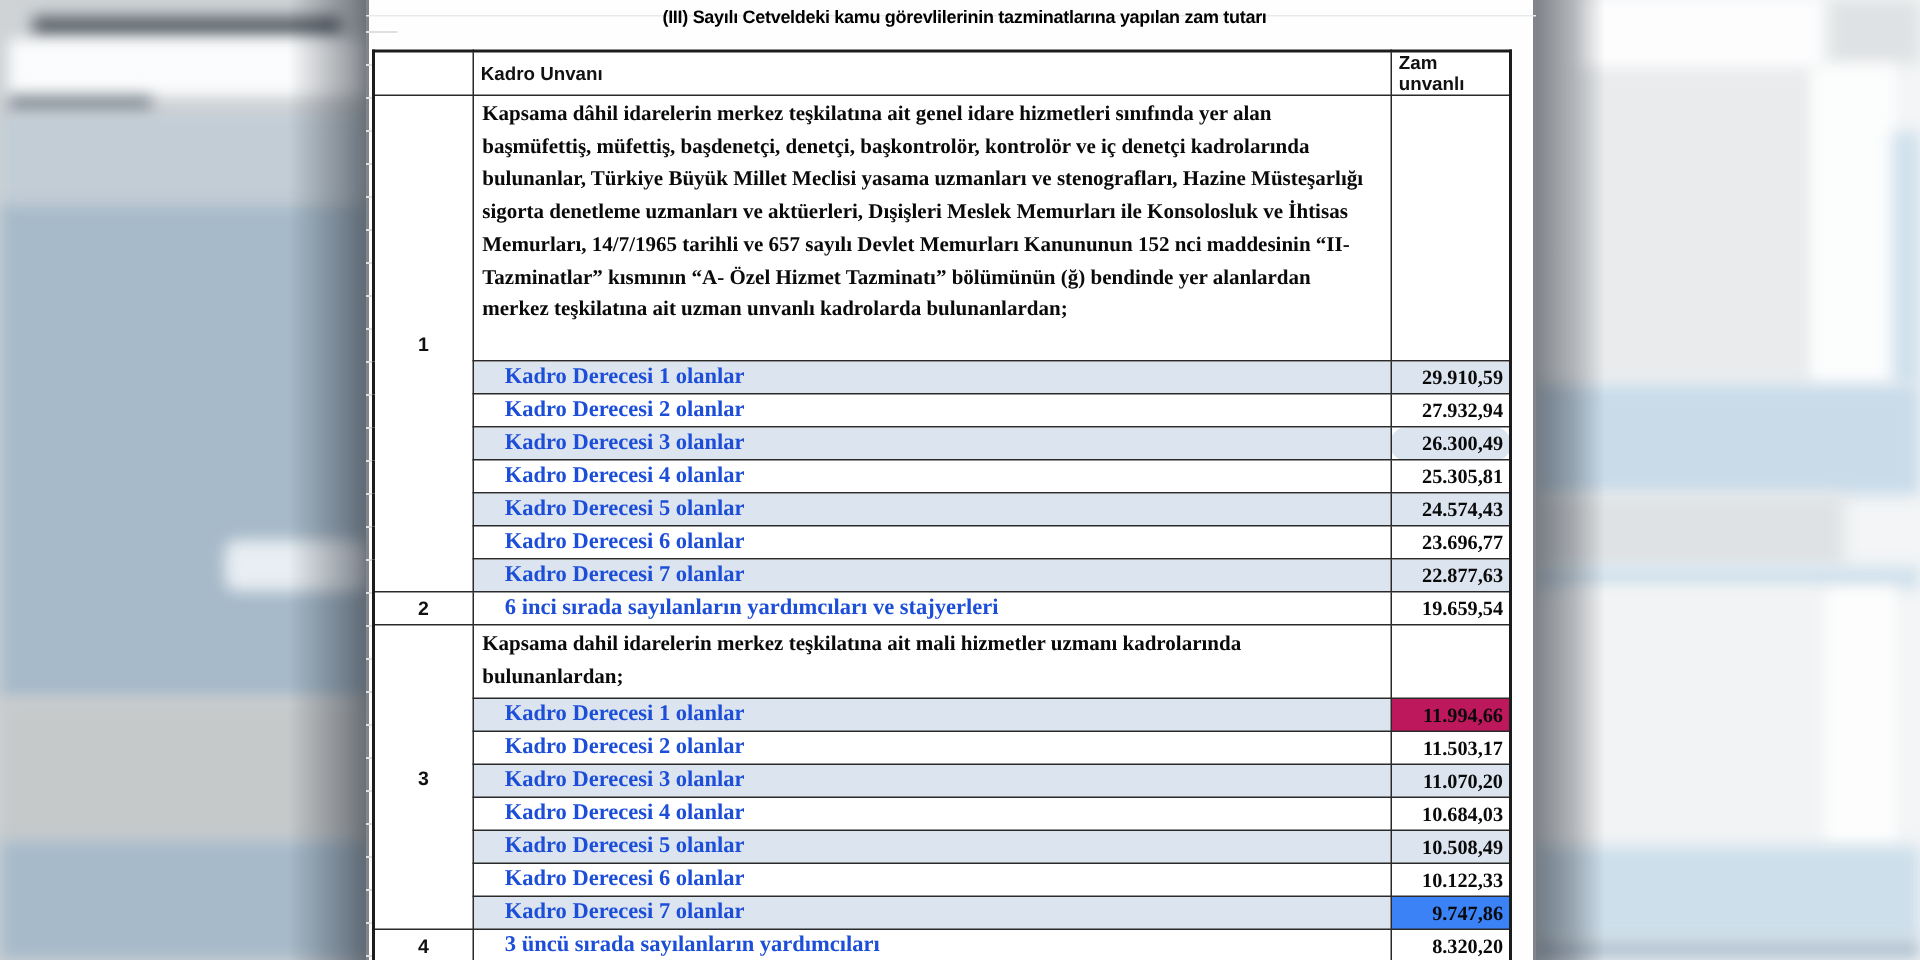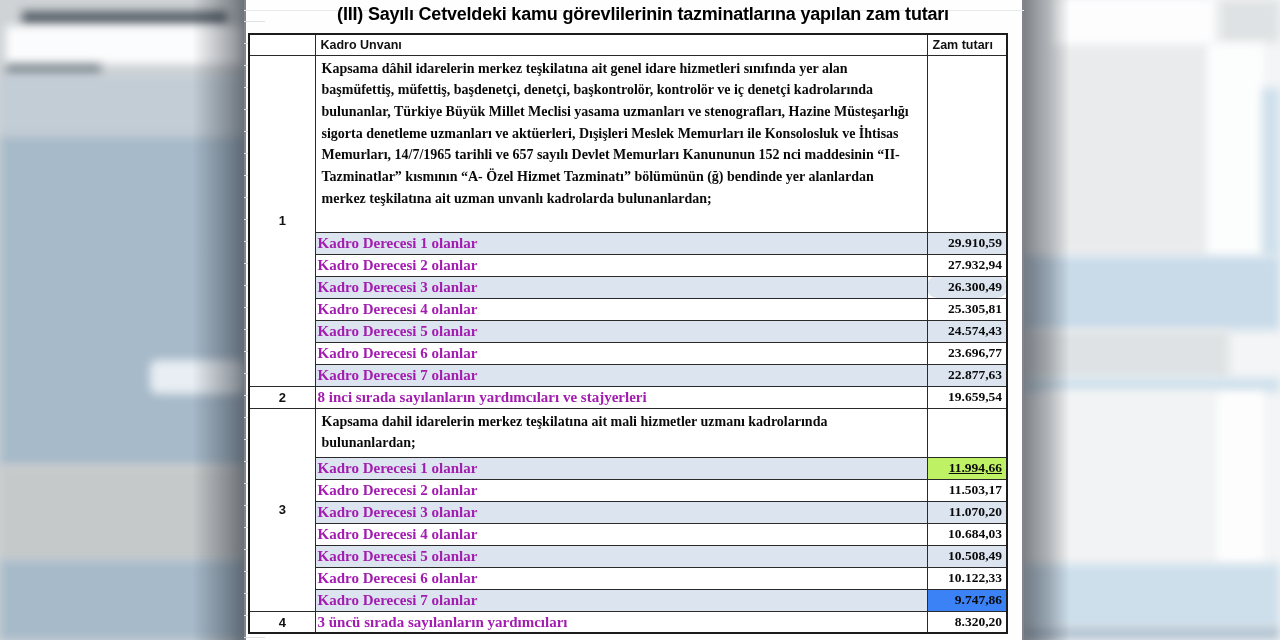--- a/index.html
+++ b/index.html
@@ -46,34 +46,34 @@
   
   .page { position: absolute; left: 244px; top: 0; width: 780px; height: 640px;
           background: #fefefe; z-index: 2; }
   .margin-strip { position: absolute; left: 244px; top: 0; width: 21px; height: 640px; z-index: 4;
     background: repeating-linear-gradient(to bottom, rgba(0,0,0,0) 0 21px, #dde1e4 21px 22px); }
   .top-gridline { position: absolute; left: 244px; top: 10px; width: 780px; height: 1px;
     background: #e8ebed; z-index: 4; }
 
   
   .doc-title { position: absolute; left: 264px; top: 4px; width: 758px; z-index: 5;
-    text-align: center; font-size: 18px; font-weight: bold; color: #000;
+    text-align: center; font-size: 12px; font-weight: bold; color: #000;
     font-family: "Liberation Sans", sans-serif; letter-spacing: -0.2px; }
 
   
   .tbl-wrap { position: absolute; left: 248px; top: 33px; z-index: 5; }
   table.tbl { border-collapse: collapse; table-layout: fixed; width: 758px;
               border: 2px solid #1c1c1c; background: #fff; }
   .tbl th, .tbl td { border: 1px solid #2a2a2a; overflow: hidden; }
   .tbl th { height: 21px; font: bold 12.5px "Liberation Sans", sans-serif;
             text-align: left; padding: 0 5px; color: #111; }
   td.no-cell { text-align: center; vertical-align: middle;
                font: bold 13px "Liberation Sans", sans-serif; color: #111; }
-  td.label-cell { font: bold 15px "Liberation Serif", serif; color: #a21caf;
-                  padding: 0 2px; height: 22px; white-space: nowrap; margin-left: 24px; }
+  td.label-cell { font: bold 15px "Liberation Serif", serif; color: #1d4ed8;
+                  padding: 0 21px; height: 22px; white-space: nowrap; margin-left: 24px; }
   td.value-cell { font: bold 13.5px "Liberation Serif", serif; color: #0a0a0a;
                   text-align: right; padding: 0 4px; height: 22px; }
   td.intro-cell { padding: 2px 6px 3px 6px; vertical-align: top; }
   .intro-text { font: bold 14px "Liberation Serif", serif; color: #0a0a0a;
                 line-height: 21.7px; }
   .intro-text.tall { min-height: 171px; }
 </style>
 </head>
 <body>
 
@@ -118,21 +118,21 @@
     <table class="tbl">
       <colgroup>
         <col style="width:66px">
         <col style="width:612px">
         <col style="width:80px">
       </colgroup>
       <thead>
         <tr>
           <th></th>
           <th>Kadro Unvanı</th>
-          <th>Zam tutarı</th>
+          <th>Zam unvanlı</th>
         </tr>
       </thead>
       <tbody id="table-body">
           <tr>
             <td class="no-cell" rowspan="8">1</td>
             <td class="intro-cell">
               <div class="intro-text tall">Kapsama dâhil idarelerin merkez teşkilatına ait genel idare hizmetleri sınıfında yer alan başmüfettiş, müfettiş, başdenetçi, denetçi, başkontrolör, kontrolör ve iç denetçi kadrolarında bulunanlar, Türkiye Büyük Millet Meclisi yasama uzmanları ve stenografları, Hazine Müsteşarlığı sigorta denetleme uzmanları ve aktüerleri, Dışişleri Meslek Memurları ile Konsolosluk ve İhtisas Memurları, 14/7/1965 tarihli ve 657 sayılı Devlet Memurları Kanununun 152 nci maddesinin “II- Tazminatlar” kısmının “A- Özel Hizmet Tazminatı” bölümünün (ğ) bendinde yer alanlardan merkez teşkilatına ait uzman unvanlı kadrolarda bulunanlardan;</div>
             </td>
             <td class="value-cell"></td>
           </tr>
@@ -159,33 +159,33 @@
           <tr>
             <td class="label-cell">Kadro Derecesi 6 olanlar</td>
             <td class="value-cell">23.696,77</td>
           </tr>
           <tr>
             <td class="label-cell" style="background: rgb(219, 228, 239);">Kadro Derecesi 7 olanlar</td>
             <td class="value-cell" style="background: rgb(219, 228, 239);">22.877,63</td>
           </tr>
           <tr>
             <td class="no-cell">2</td>
-            <td class="label-cell">8 inci sırada sayılanların yardımcıları ve stajyerleri</td>
+            <td class="label-cell">6 inci sırada sayılanların yardımcıları ve stajyerleri</td>
             <td class="value-cell">19.659,54</td>
           </tr>
           <tr>
             <td class="no-cell" rowspan="8">3</td>
             <td class="intro-cell">
               <div class="intro-text">Kapsama dahil idarelerin merkez teşkilatına ait mali hizmetler uzmanı kadrolarında bulunanlardan;</div>
             </td>
             <td class="value-cell"></td>
           </tr>
           <tr>
             <td class="label-cell" style="background: rgb(219, 228, 239);">Kadro Derecesi 1 olanlar</td>
-            <td class="value-cell" style="background: #bef264; text-decoration: underline;">11.994,66</td>
+            <td class="value-cell" style="background: #be185d;">11.994,66</td>
           </tr>
           <tr>
             <td class="label-cell">Kadro Derecesi 2 olanlar</td>
             <td class="value-cell">11.503,17</td>
           </tr>
           <tr>
             <td class="label-cell" style="background: rgb(219, 228, 239);">Kadro Derecesi 3 olanlar</td>
             <td class="value-cell" style="background: rgb(219, 228, 239);">11.070,20</td>
           </tr>
           <tr>

